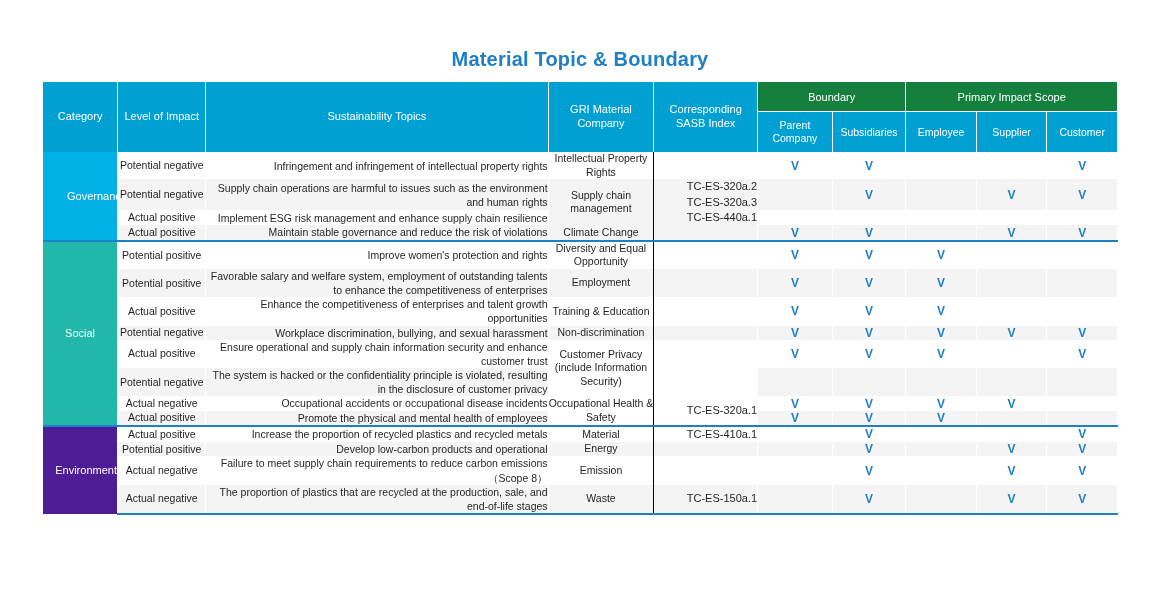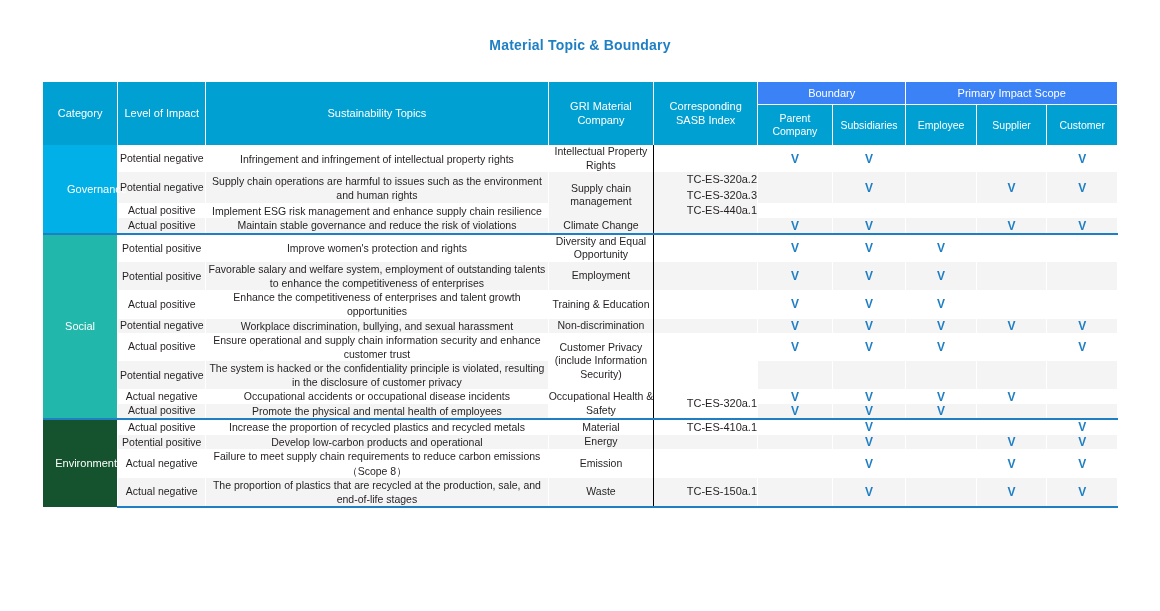--- a/index.html
+++ b/index.html
@@ -11,23 +11,23 @@
     width: 1160px;
     height: 611px;
     font-family: "Liberation Sans", sans-serif;
     color: #231f20;
     position: relative;
     overflow: hidden;
   }
   .page-title {
     text-align: center;
     color: #1f7fc4;
-    font-size: 14px;
+    font-size: 20px;
     font-weight: bold;
-    margin: 7px;
+    margin: 18px;
     padding-top: 30px;
     letter-spacing: 0.2px;
   }
   .table-wrap {
     position: absolute;
     left: 43px;
     top: 82px;
     width: 1075px;
   }
   table.matrix {
@@ -45,26 +45,26 @@
     color: #ffffff;
     font-size: 11px;
     text-align: center;
     font-weight: normal;
     height: 58px;
     border-right: 1px solid #ffffff;
     padding: 2px 4px;
     line-height: 1.25;
   }
   .hdr-group {
-    background: #3b82f6;
+    background: #15803d;
     color: #ffffff;
     font-size: 11px;
     text-align: center;
     font-weight: normal;
-    height: 22px;
+    height: 29px;
     border-right: 1px solid #ffffff;
     border-bottom: 1px solid #ffffff;
     padding: 1px 2px;
   }
   .hdr-sub {
     background: #00a0d2;
     color: #ffffff;
     font-size: 10.5px;
     text-align: center;
     font-weight: normal;
@@ -86,21 +86,21 @@
 
   .c-level {
     font-size: 10.5px;
     text-align: center;
     padding: 3px 4px;
     line-height: 1.25;
     border-right: 1px solid #ffffff;
   }
   .c-topic {
     font-size: 10.5px;
-    text-align: center;
+    text-align: right;
     padding: 4px 8px;
     line-height: 1.35;
     border-right: 1px solid #ffffff;
   }
   .c-gri {
     font-size: 10.5px;
     text-align: center;
     padding: 3px 4px;
     line-height: 1.3;
     border-right: 1px solid #000000;
@@ -117,21 +117,21 @@
     font-size: 12px;
     color: #1f7fc4;
     font-weight: bold;
     border-right: 1px solid #ffffff;
     font-family: "Liberation Sans", sans-serif;
   }
   tr.row-a td { background: #ffffff; }
   tr.row-b td { background: #f4f4f4; }
   tr.row-a td.cat-gov, tr.row-b td.cat-gov { background: #00b0e6; padding-left: 24px; }
   tr.row-a td.cat-soc, tr.row-b td.cat-soc { background: #22b7ab; }
-  tr.row-a td.cat-env, tr.row-b td.cat-env { background: #14532d; padding-left: 12px; }
+  tr.row-a td.cat-env, tr.row-b td.cat-env { background: #4c1d95; padding-left: 12px; }
 
   td.span-white { background: #ffffff !important; margin-top: 11px; }
   td.span-grey  { background: #f4f4f4 !important; }
 
   .sep-top > td { border-top: 2px solid #1f7fc4; }
   .tbl-bottom > td { border-bottom: 2px solid #1f7fc4; }
 </style>
 </head>
 <body>
 

